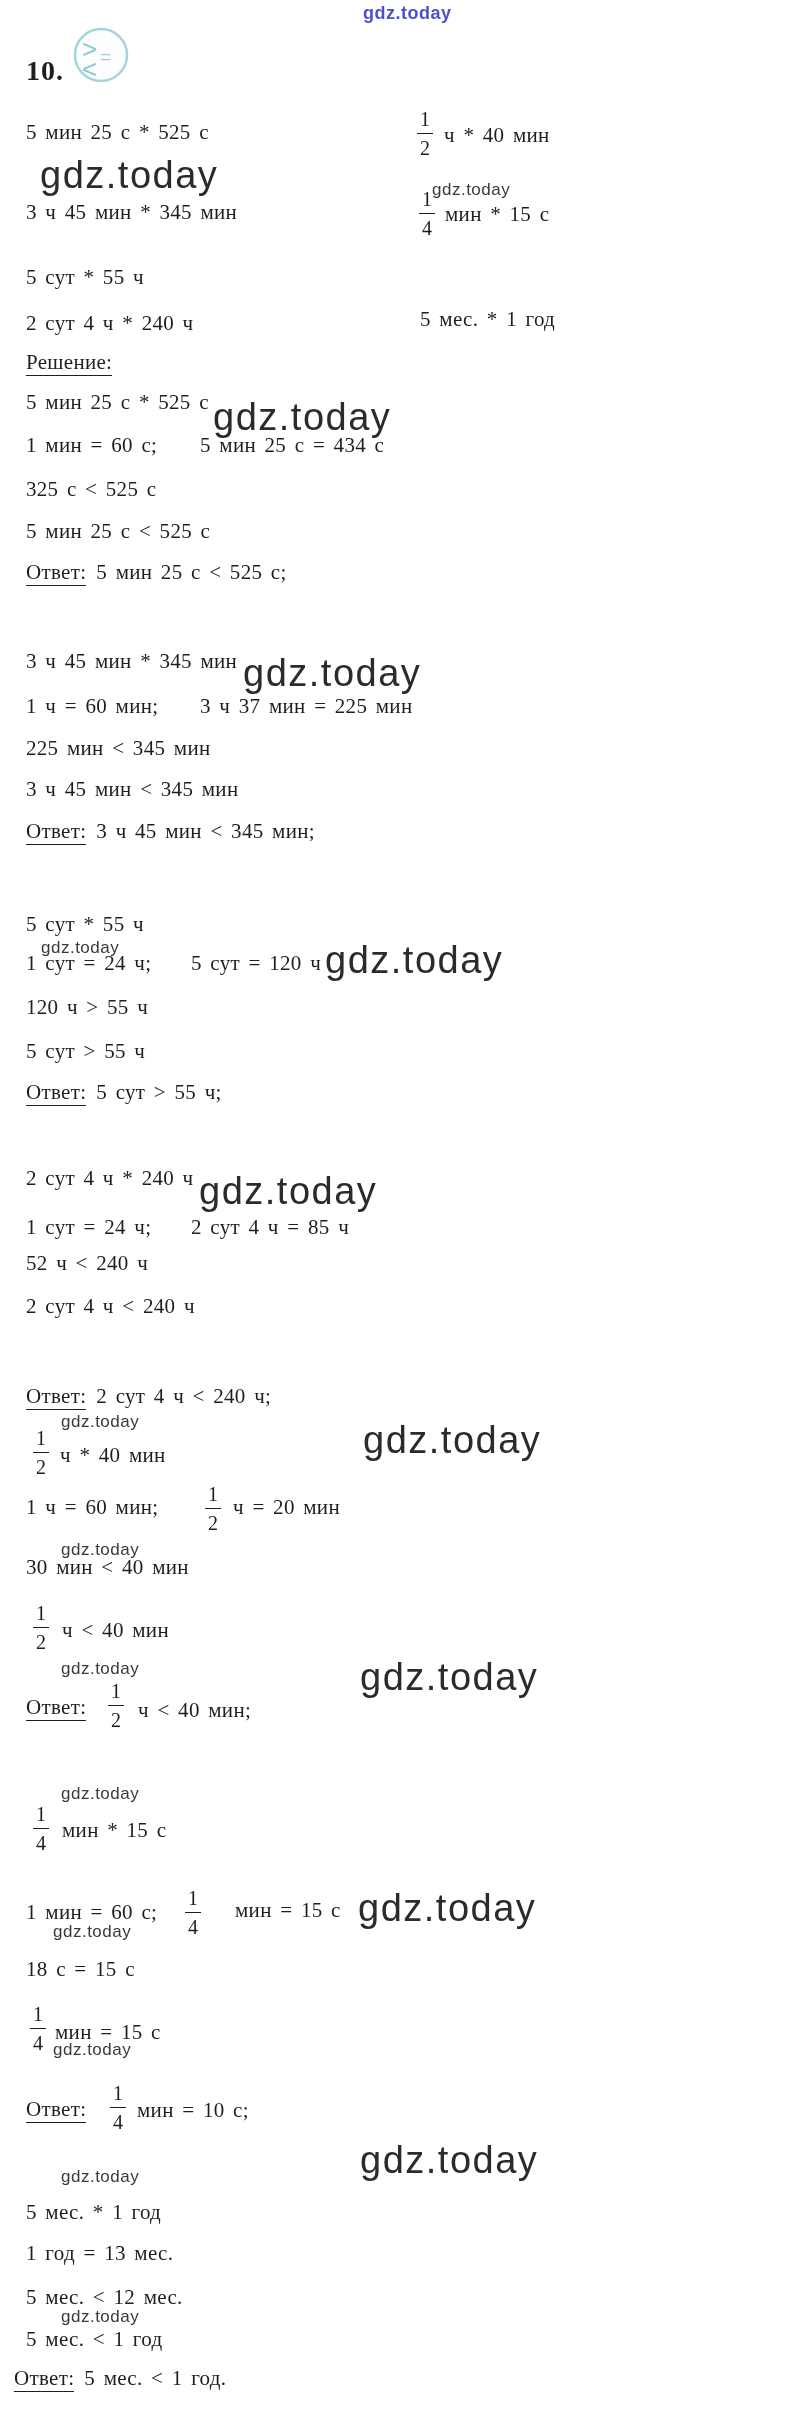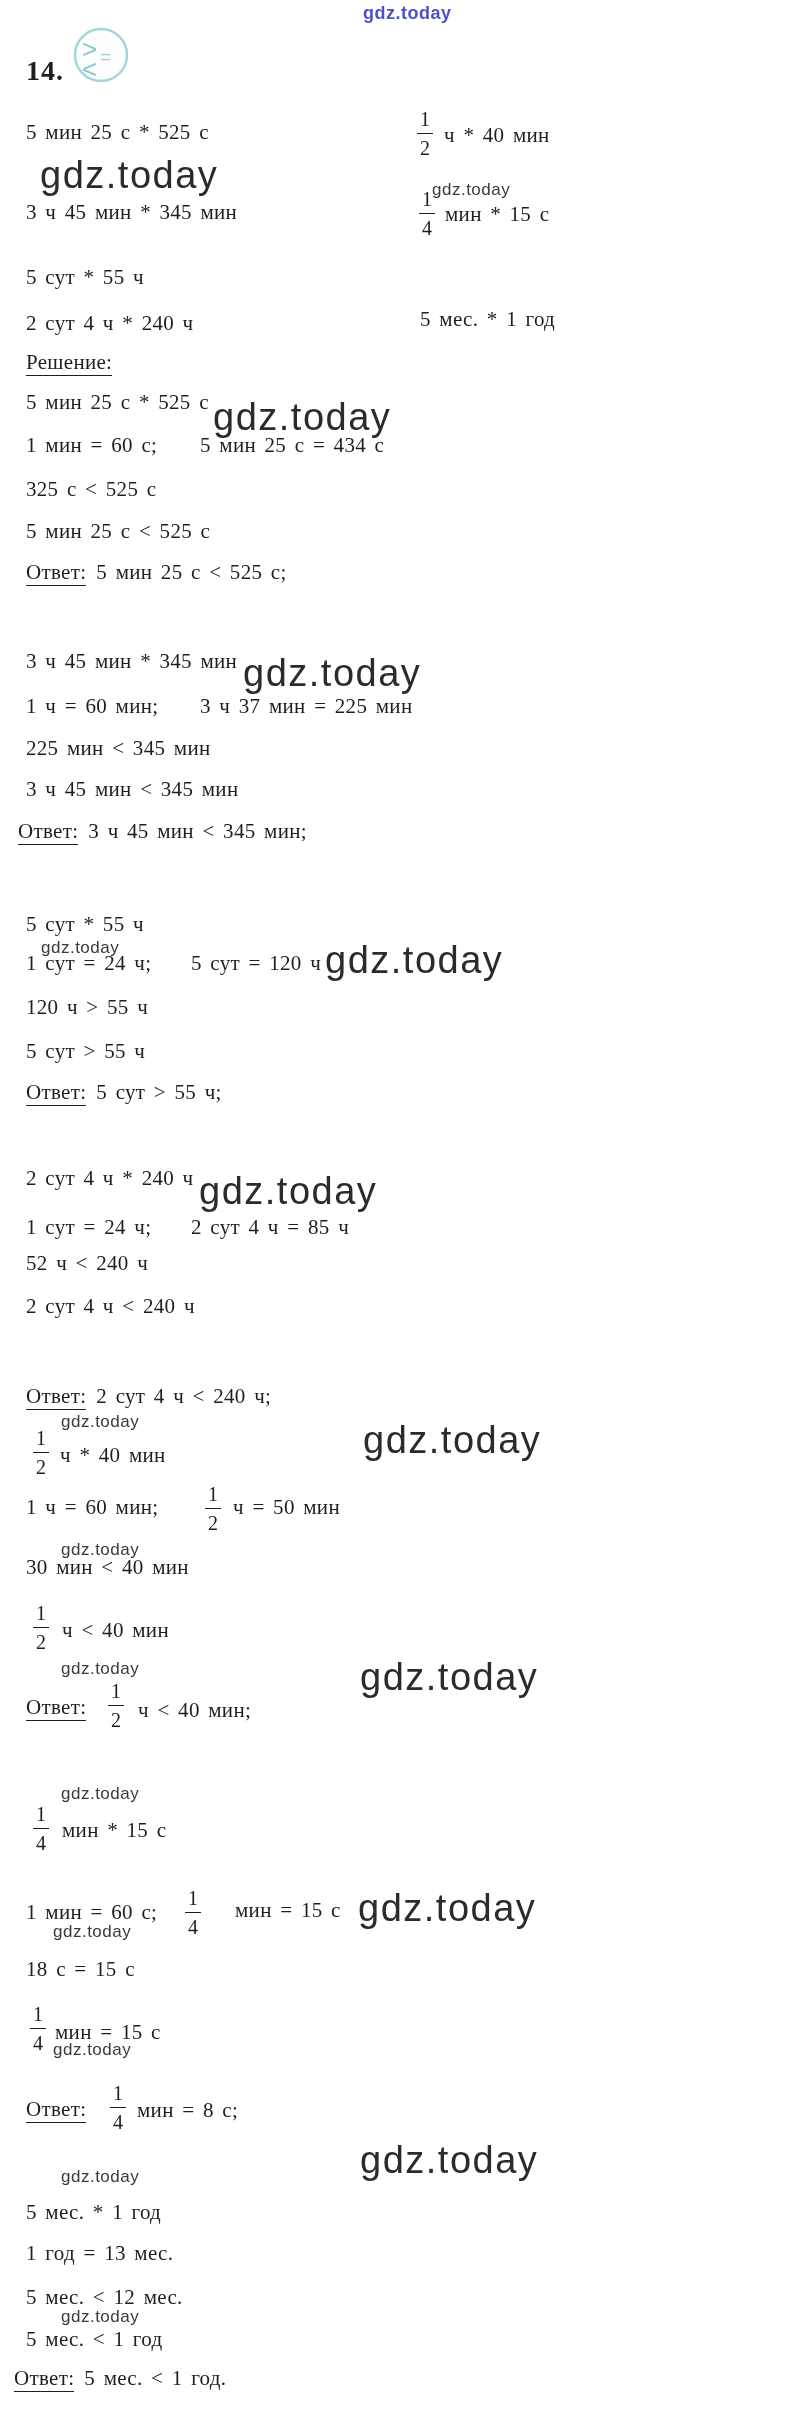--- a/index.html
+++ b/index.html
@@ -23,21 +23,21 @@
   .num10{position:absolute;left:26px;top:55px;font-size:28px;font-weight:700;letter-spacing:1px;}
   .icon{position:absolute;left:72px;top:26px;}
 </style>
 </head>
 <body>
 
 <div class="page">
 
   <div class="wmTop">gdz.today</div>
 
-  <div class="num10">14.</div>
+  <div class="num10">10.</div>
   <svg class="icon" width="58" height="58" viewBox="0 0 58 58">
     <circle cx="29" cy="29" r="26" fill="#fbfdfe" stroke="#a6d4db" stroke-width="2.5"></circle>
     <text x="10" y="32" font-family="Liberation Sans, sans-serif" font-size="26" fill="#8cc6d1">&gt;</text>
     <text x="28" y="37" font-family="Liberation Sans, sans-serif" font-size="19" fill="#9fd0da">=</text>
     <text x="10" y="52" font-family="Liberation Sans, sans-serif" font-size="26" fill="#8cc6d1">&lt;</text>
   </svg>
 
   <div class="t" style="left:26px;top:119px">5 мин 25 с * 525 с</div>
   <div class="wmB" style="left:40px;top:156px">gdz.today</div>
   <div class="t" style="left:26px;top:199px">3 ч 45 мин * 345 мин</div>
@@ -68,21 +68,21 @@
   <div class="t" style="left:26px;top:476px">325 с &lt; 525 с</div>
   <div class="t" style="left:26px;top:518px">5 мин 25 с &lt; 525 с</div>
   <div class="t" style="left:26px;top:559px"><span class="u">Ответ:</span><span class="ag">5 мин 25 с &lt; 525 с;</span></div>
 
   <div class="t" style="left:26px;top:648px">3 ч 45 мин * 345 мин</div>
   <div class="wmB" style="left:243px;top:654px">gdz.today</div>
   <div class="t" style="left:26px;top:693px">1 ч = 60 мин;</div>
   <div class="t" style="left:200px;top:693px">3 ч 37 мин = 225 мин</div>
   <div class="t" style="left:26px;top:735px">225 мин &lt; 345 мин</div>
   <div class="t" style="left:26px;top:776px">3 ч 45 мин &lt; 345 мин</div>
-  <div class="t" style="left:18px;top:818px"><span class="u">Ответ:</span><span class="ag">3 ч 45 мин &lt; 345 мин;</span></div>
+  <div class="t" style="left:26px;top:818px"><span class="u">Ответ:</span><span class="ag">3 ч 45 мин &lt; 345 мин;</span></div>
 
   <div class="t" style="left:26px;top:911px">5 сут * 55 ч</div>
   <div class="wmS" style="left:41px;top:938px">gdz.today</div>
   <div class="t" style="left:26px;top:950px">1 сут = 24 ч;</div>
   <div class="t" style="left:191px;top:950px">5 сут = 120 ч</div>
   <div class="wmB" style="left:325px;top:941px">gdz.today</div>
   <div class="t" style="left:26px;top:994px">120 ч &gt; 55 ч</div>
   <div class="t" style="left:26px;top:1038px">5 сут &gt; 55 ч</div>
   <div class="t" style="left:26px;top:1079px"><span class="u">Ответ:</span><span class="ag">5 сут &gt; 55 ч;</span></div>
 
@@ -101,21 +101,21 @@
     <span class="fd">2</span>
   </div>
   <div class="t" style="left:60px;top:1442px">ч * 40 мин</div>
   <div class="wmB" style="left:363px;top:1421px">gdz.today</div>
   <div class="t" style="left:26px;top:1494px">1 ч = 60 мин;</div>
   <div class="frac" style="left:205px;top:1484px">
     <span class="fn">1</span>
     <span class="fb"></span>
     <span class="fd">2</span>
   </div>
-  <div class="t" style="left:233px;top:1494px">ч = 50 мин</div>
+  <div class="t" style="left:233px;top:1494px">ч = 20 мин</div>
   <div class="wmS" style="left:61px;top:1540px">gdz.today</div>
   <div class="t" style="left:26px;top:1554px">30 мин &lt; 40 мин</div>
   <div class="frac" style="left:33px;top:1603px">
     <span class="fn">1</span>
     <span class="fb"></span>
     <span class="fd">2</span>
   </div>
   <div class="t" style="left:62px;top:1617px">ч &lt; 40 мин</div>
   <div class="wmS" style="left:61px;top:1659px">gdz.today</div>
   <div class="wmB" style="left:360px;top:1658px">gdz.today</div>
@@ -150,21 +150,21 @@
     <span class="fd">4</span>
   </div>
   <div class="t" style="left:55px;top:2019px">мин = 15 с</div>
   <div class="wmS" style="left:53px;top:2040px">gdz.today</div>
   <div class="t" style="left:26px;top:2096px"><span class="u">Ответ:</span></div>
   <div class="frac" style="left:110px;top:2083px">
     <span class="fn">1</span>
     <span class="fb"></span>
     <span class="fd">4</span>
   </div>
-  <div class="t" style="left:137px;top:2097px">мин = 8 с;</div>
+  <div class="t" style="left:137px;top:2097px">мин = 10 с;</div>
   <div class="wmB" style="left:360px;top:2141px">gdz.today</div>
   <div class="wmS" style="left:61px;top:2167px">gdz.today</div>
 
   <div class="t" style="left:26px;top:2199px">5 мес. * 1 год</div>
   <div class="t" style="left:26px;top:2240px">1 год = 13 мес.</div>
   <div class="t" style="left:26px;top:2284px">5 мес. &lt; 12 мес.</div>
   <div class="wmS" style="left:61px;top:2307px">gdz.today</div>
   <div class="t" style="left:26px;top:2326px">5 мес. &lt; 1 год</div>
   <div class="t" style="left:14px;top:2365px"><span class="u">Ответ:</span><span class="ag">5 мес. &lt; 1 год.</span></div>
 

